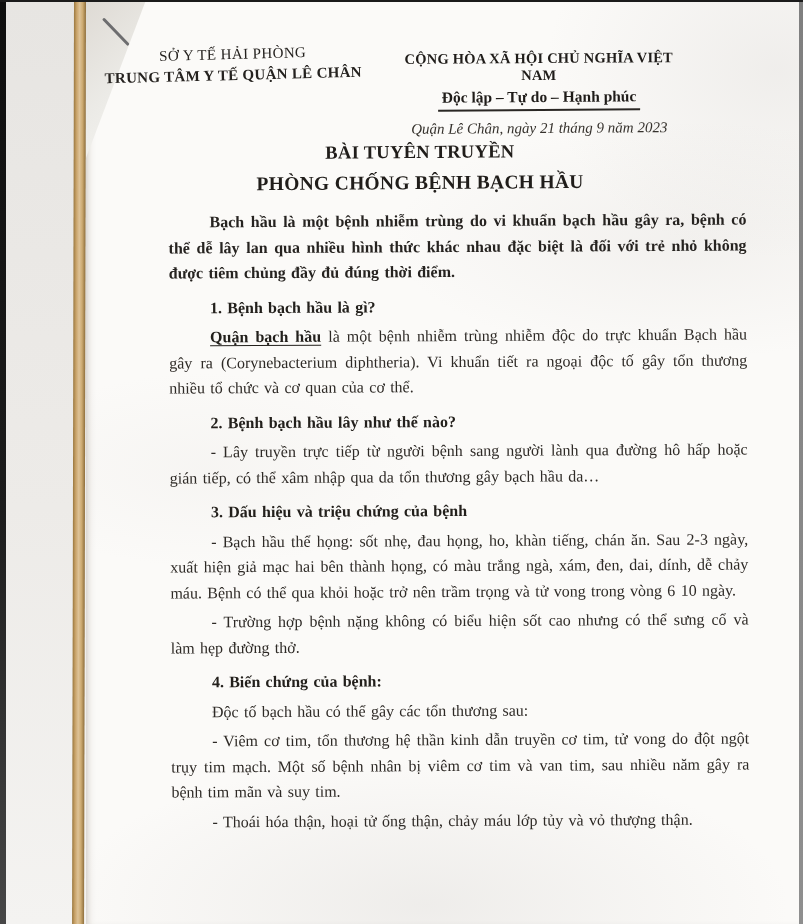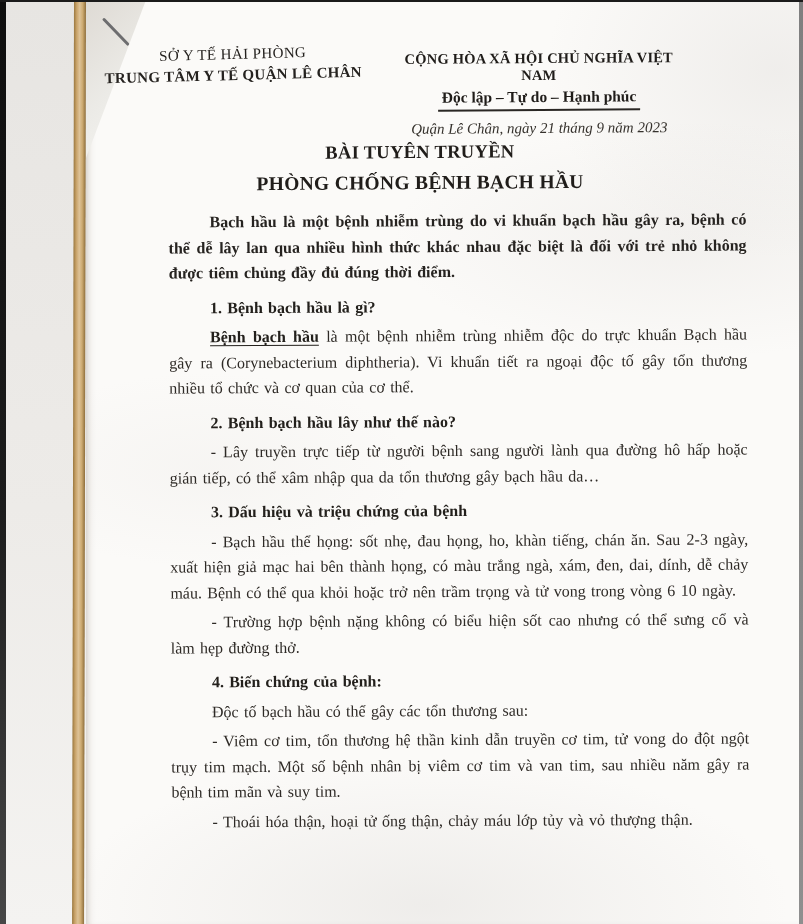--- a/index.html
+++ b/index.html
@@ -81,21 +81,21 @@
 
   <div class="title-block">
     <div class="t1">BÀI TUYÊN TRUYỀN</div>
     <div class="t2">PHÒNG CHỐNG BỆNH BẠCH HẦU</div>
   </div>
 
   <div class="body-text">
     <p class="intro">Bạch hầu là một bệnh nhiễm trùng do vi khuẩn bạch hầu gây ra, bệnh có thể dễ lây lan qua nhiều hình thức khác nhau đặc biệt là đối với trẻ nhỏ không được tiêm chủng đầy đủ đúng thời điểm.</p>
 
     <p class="heading">1. Bệnh bạch hầu là gì?</p>
-    <p><span class="lead">Bệnh bạch hầu</span><span> là một bệnh nhiễm trùng nhiễm độc do trực khuẩn Bạch hầu gây ra (Corynebacterium diphtheria). Vi khuẩn tiết ra ngoại độc tố gây tổn thương nhiều tổ chức và cơ quan của cơ thể.</span></p>
+    <p><span class="lead">Quận bạch hầu</span><span> là một bệnh nhiễm trùng nhiễm độc do trực khuẩn Bạch hầu gây ra (Corynebacterium diphtheria). Vi khuẩn tiết ra ngoại độc tố gây tổn thương nhiều tổ chức và cơ quan của cơ thể.</span></p>
 
     <p class="heading">2. Bệnh bạch hầu lây như thế nào?</p>
     <p>- Lây truyền trực tiếp từ người bệnh sang người lành qua đường hô hấp hoặc gián tiếp, có thể xâm nhập qua da tổn thương gây bạch hầu da…</p>
 
     <p class="heading">3. Dấu hiệu và triệu chứng của bệnh</p>
     <p>- Bạch hầu thể họng: sốt nhẹ, đau họng, ho, khàn tiếng, chán ăn. Sau 2-3 ngày, xuất hiện giả mạc hai bên thành họng, có màu trắng ngà, xám, đen, dai, dính, dễ chảy máu. Bệnh có thể qua khỏi hoặc trở nên trầm trọng và tử vong trong vòng 6 10 ngày.</p>
     <p>- Trường hợp bệnh nặng không có biểu hiện sốt cao nhưng có thể sưng cổ và làm hẹp đường thở.</p>
 
     <p class="heading">4. Biến chứng của bệnh:</p>
     <p>Độc tố bạch hầu có thể gây các tổn thương sau:</p>

